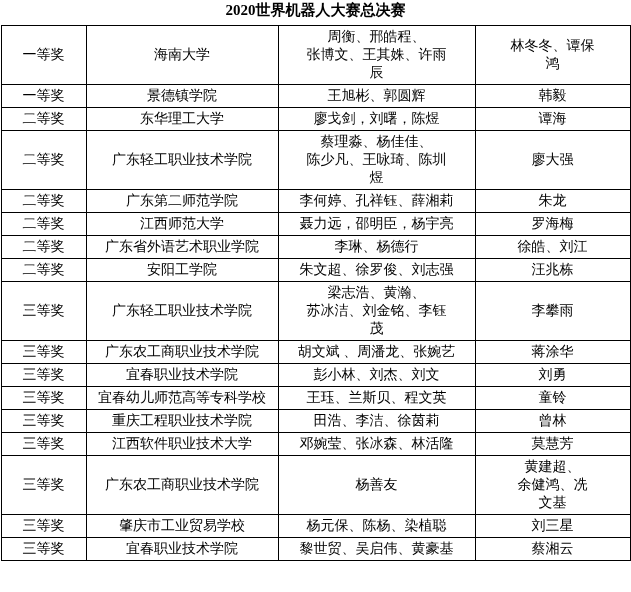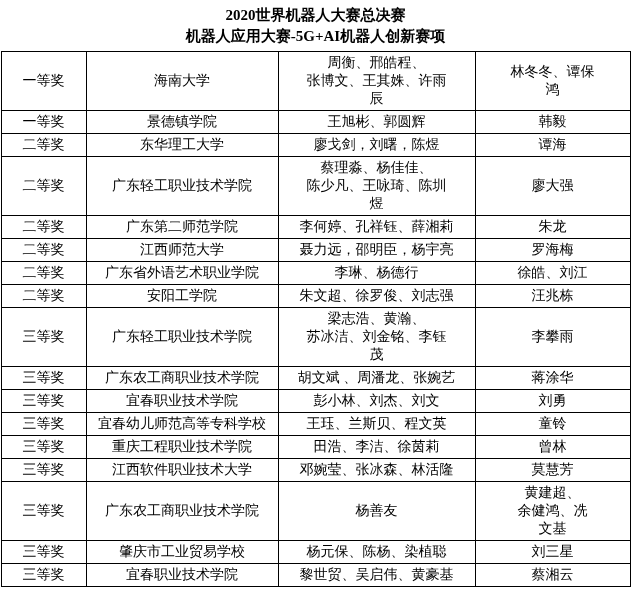--- a/index.html
+++ b/index.html
@@ -10,21 +10,20 @@
   .page {
     width: 631px;
     height: 592px;
     box-sizing: border-box;
     background: #ffffff;
     font-family: "Liberation Serif", "DejaVu Serif", serif;
     color: #000000;
     overflow: hidden;
   }
   .title-block {
-    padding-top: 5px;
   }
   .doc-title, .doc-subtitle {
     margin: 0;
     text-align: center;
     font-size: 15px;
     line-height: 21px;
     font-weight: bold;
     color: #000000;
   }
   table.awards {
@@ -44,21 +43,20 @@
     word-break: break-all;
     color: #000000;
   }
 </style>
 </head>
 <body>
 
 <div class="page">
   <div class="title-block">
     <h1 class="doc-title">2020世界机器人大赛总决赛</h1>
-    <h2 class="doc-subtitle">机器人应用大赛-5G+AI机器人创新赛项</h2>
   </div>
 
   <table class="awards">
     <colgroup>
       <col style="width:85px">
       <col style="width:192px">
       <col style="width:197px">
       <col style="width:155px">
     </colgroup>
     <tbody id="awards-tbody">

